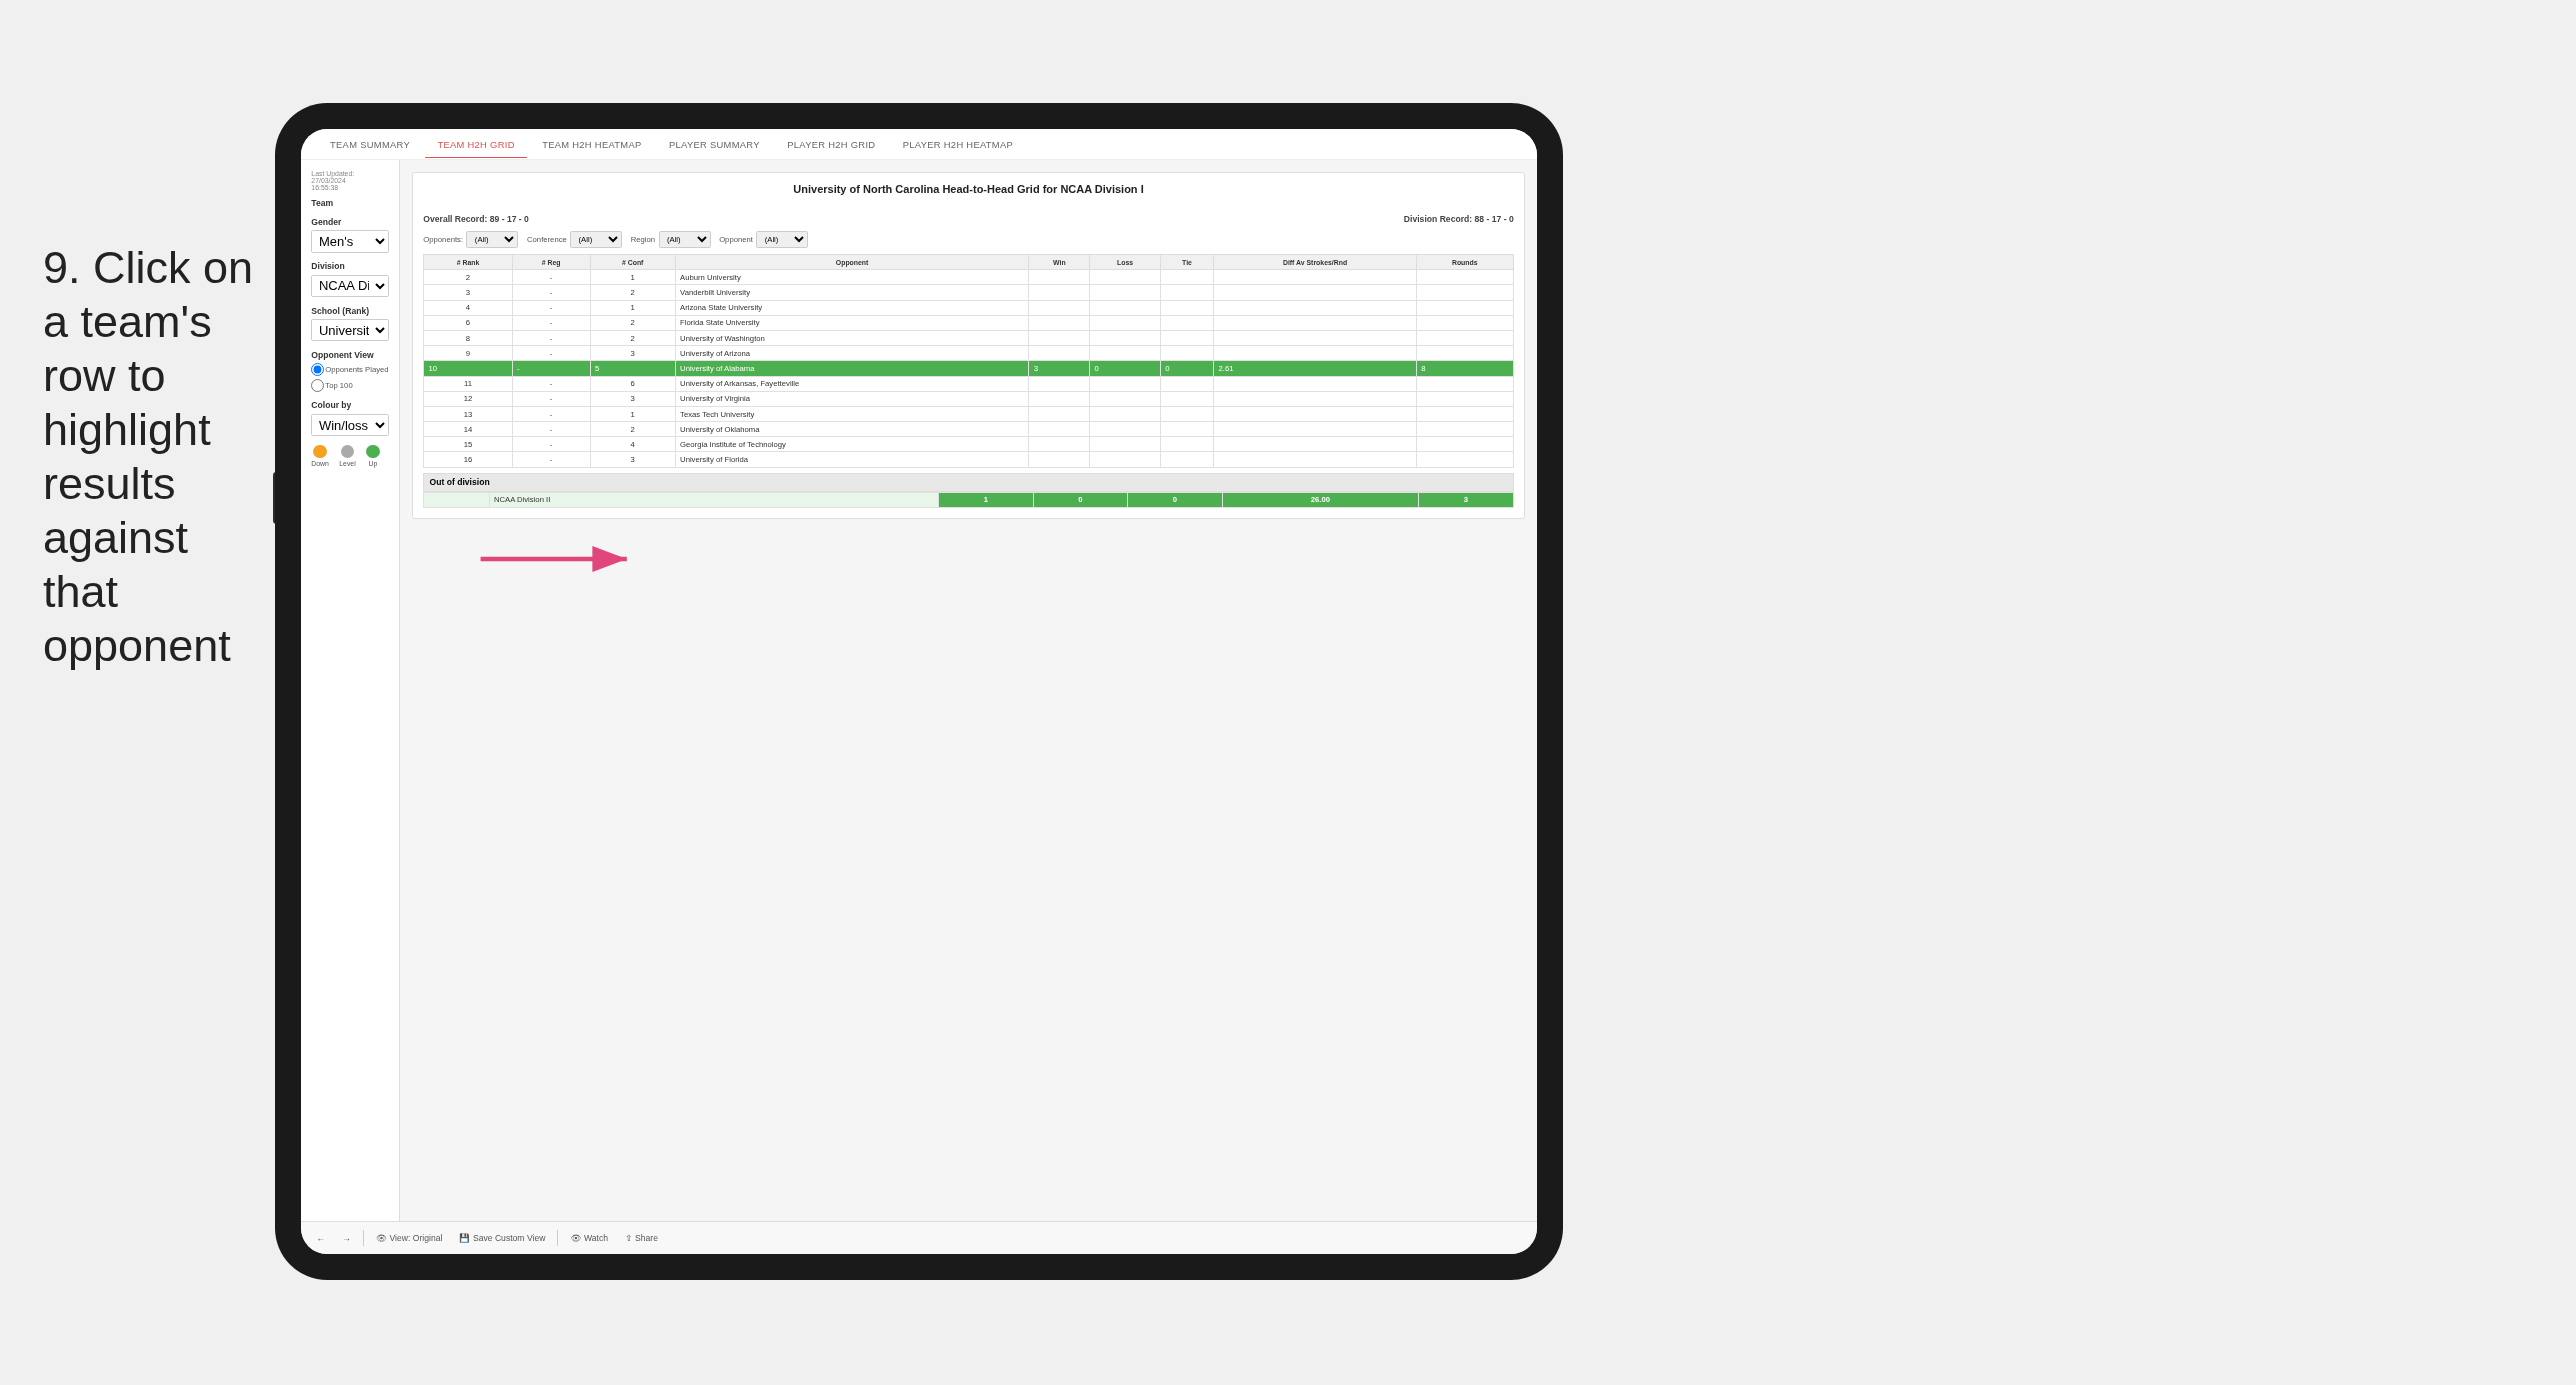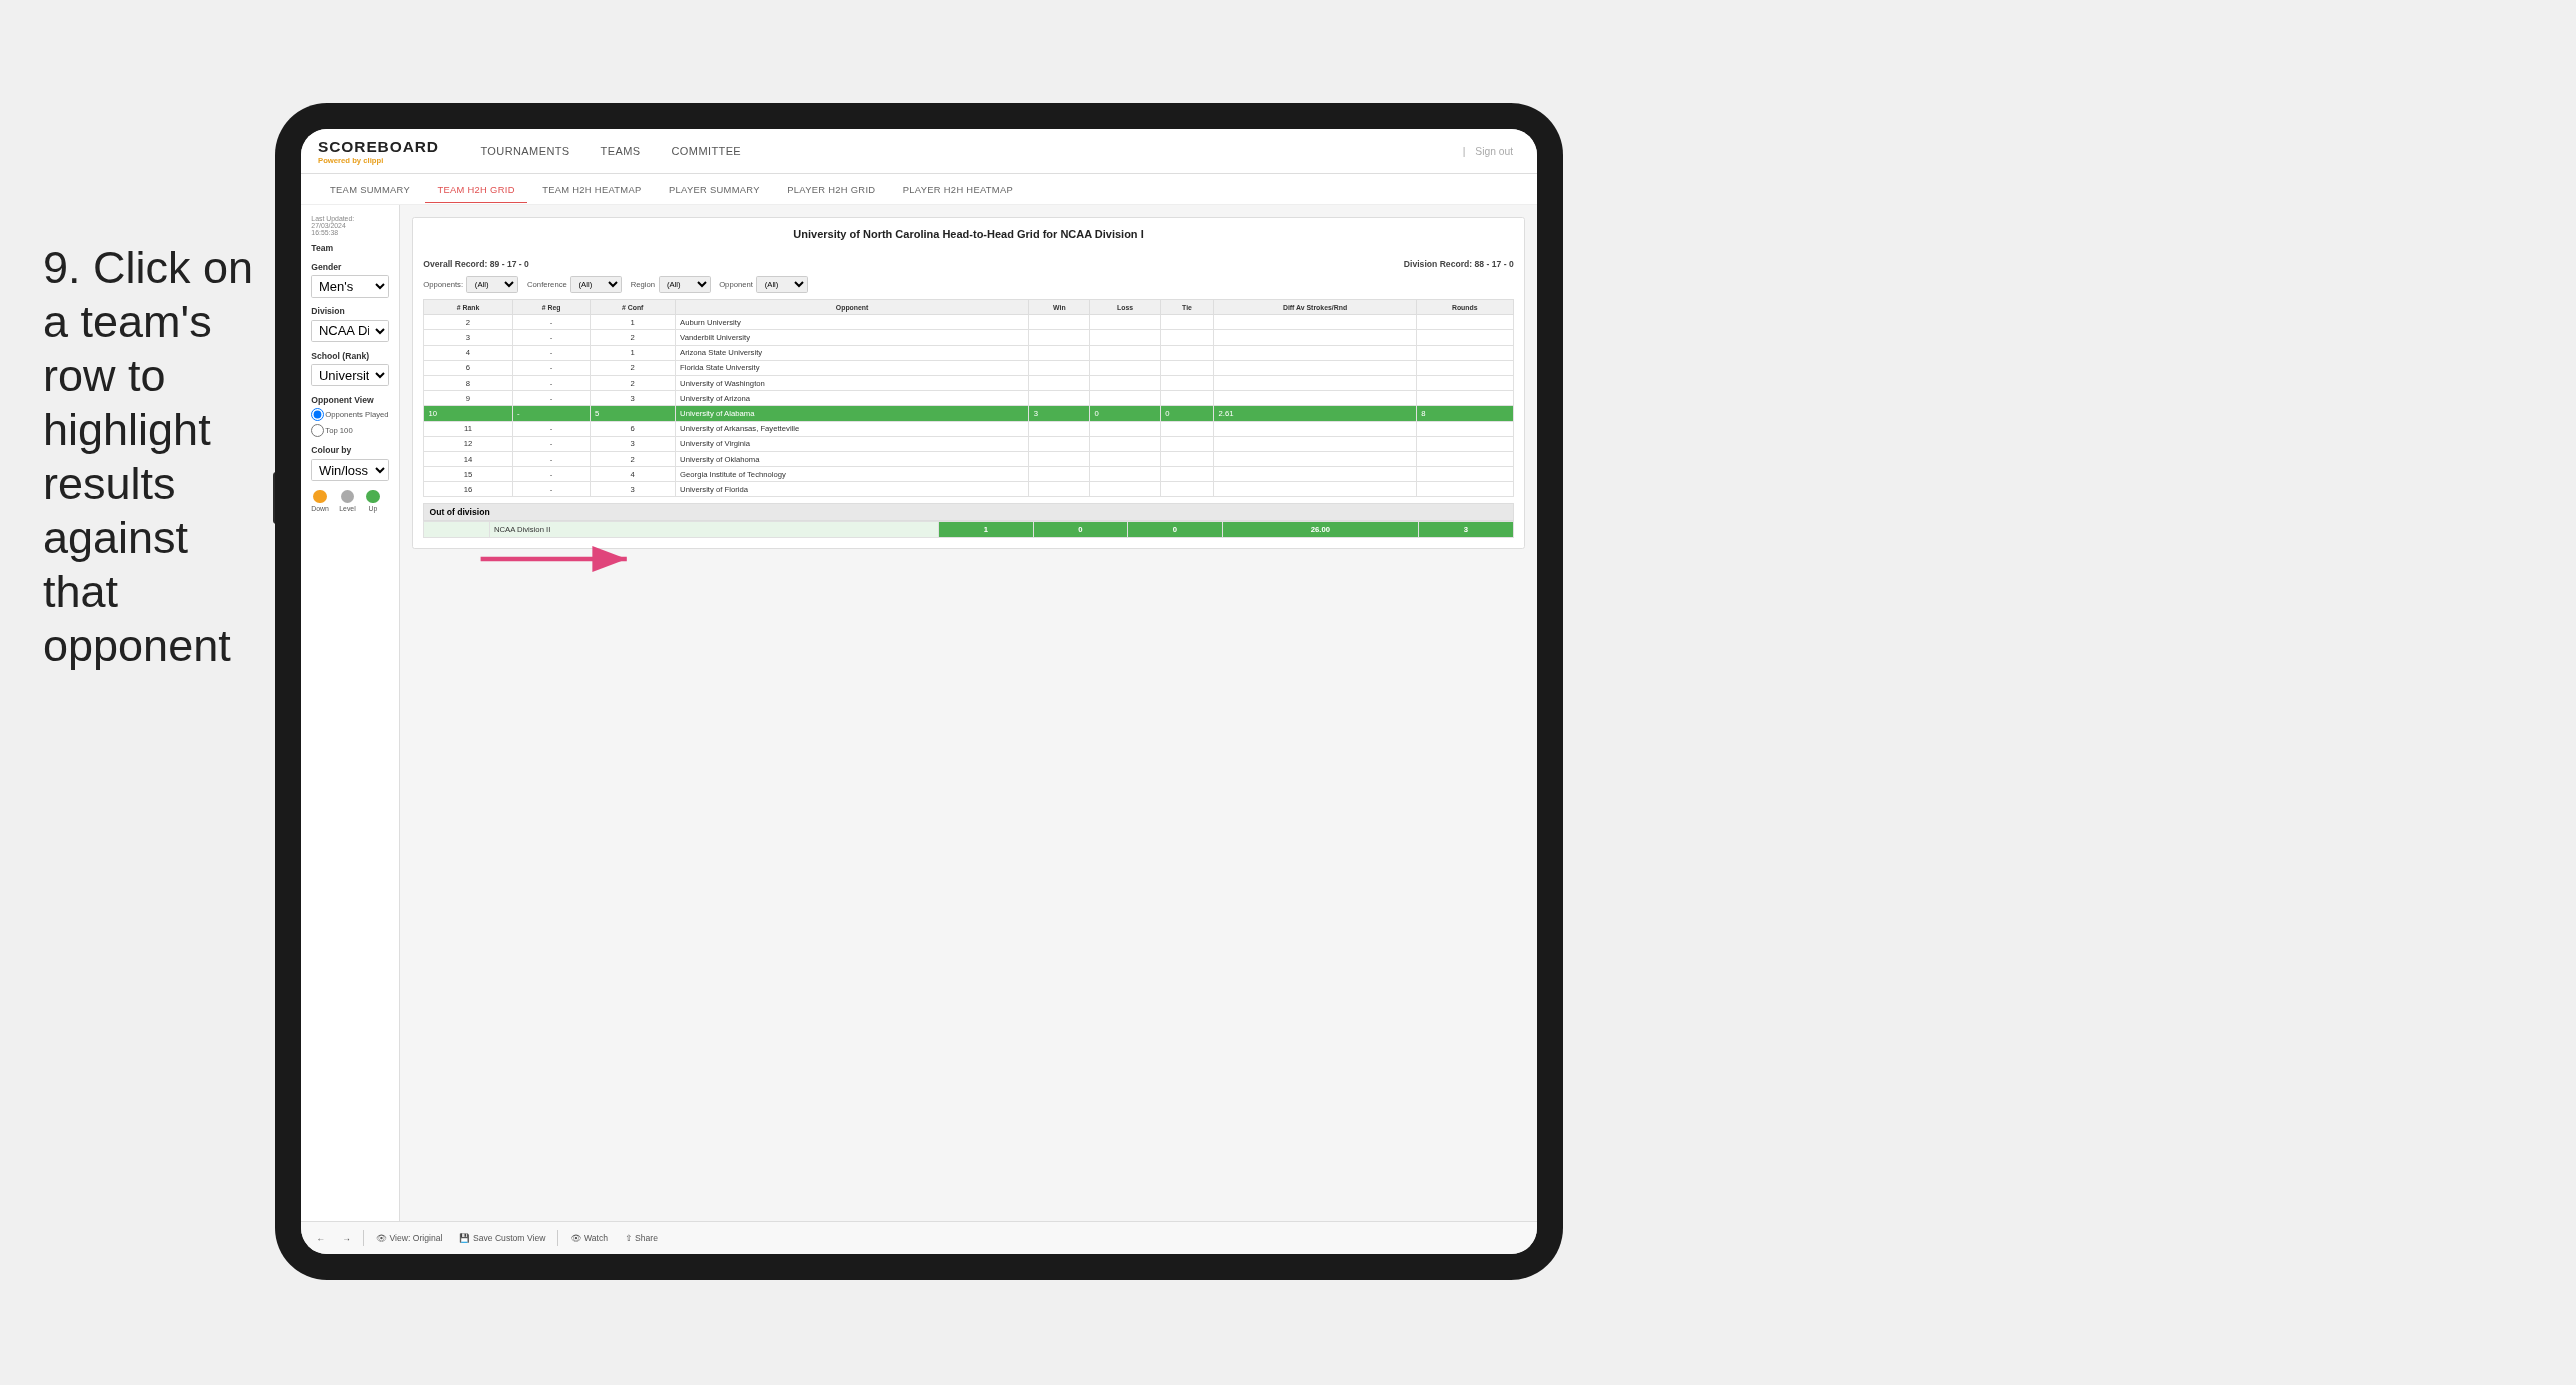--- a/index.html
+++ b/index.html
@@ -373,38 +373,20 @@
 
 <div class="tablet-side-btn"></div>
 
 <div class="instruction-text">
   <span>9.</span> <span>Click on a team's row to highlight results against that opponent</span>
 </div>
 
 <div class="tablet">
   <div class="tablet-screen">
 
-    <div class="top-nav">
-      <div class="logo-area">
-        <div class="logo-scoreboard">SCOREBOARD</div>
-        <div class="logo-powered">
-          <span>Powered by</span>
-          <span>clippi</span>
-        </div>
-      </div>
-      <div class="nav-items">
-        <div class="nav-item">TOURNAMENTS</div>
-        <div class="nav-item">TEAMS</div>
-        <div class="nav-item">COMMITTEE</div>
-      </div>
-      <div class="sign-out-area">
-        <span>|</span>
-        <span>Sign out</span>
-      </div>
-    </div>
 
     <div class="sub-nav">
       <div class="sub-nav-item">TEAM SUMMARY</div>
       <div class="sub-nav-item active">TEAM H2H GRID</div>
       <div class="sub-nav-item">TEAM H2H HEATMAP</div>
       <div class="sub-nav-item">PLAYER SUMMARY</div>
       <div class="sub-nav-item">PLAYER H2H GRID</div>
       <div class="sub-nav-item">PLAYER H2H HEATMAP</div>
     </div>
 
@@ -630,20 +612,31 @@
                   <td class="num-cell">-</td>
                   <td class="num-cell">3</td>
                   <td>University of Virginia</td>
                   <td></td>
                   <td></td>
                   <td class="tie-cell"></td>
                   <td class="num-cell"></td>
                   <td class="num-cell"></td>
                 </tr>
                 <tr>
+                  <td class="num-cell">13</td>
+                  <td class="num-cell">-</td>
+                  <td class="num-cell">1</td>
+                  <td>Texas Tech University</td>
+                  <td></td>
+                  <td></td>
+                  <td class="tie-cell"></td>
+                  <td class="num-cell"></td>
+                  <td class="num-cell"></td>
+                </tr>
+                <tr>
                   <td class="num-cell">14</td>
                   <td class="num-cell">-</td>
                   <td class="num-cell">2</td>
                   <td>University of Oklahoma</td>
                   <td></td>
                   <td></td>
                   <td class="tie-cell"></td>
                   <td class="num-cell"></td>
                   <td class="num-cell"></td>
                 </tr>

